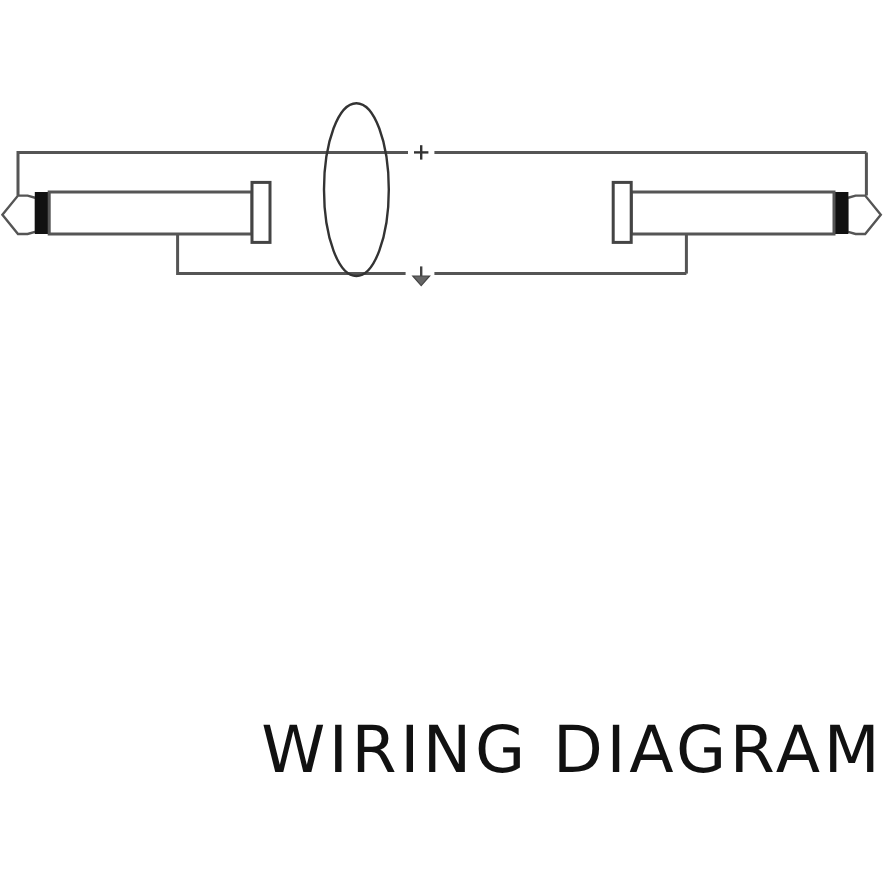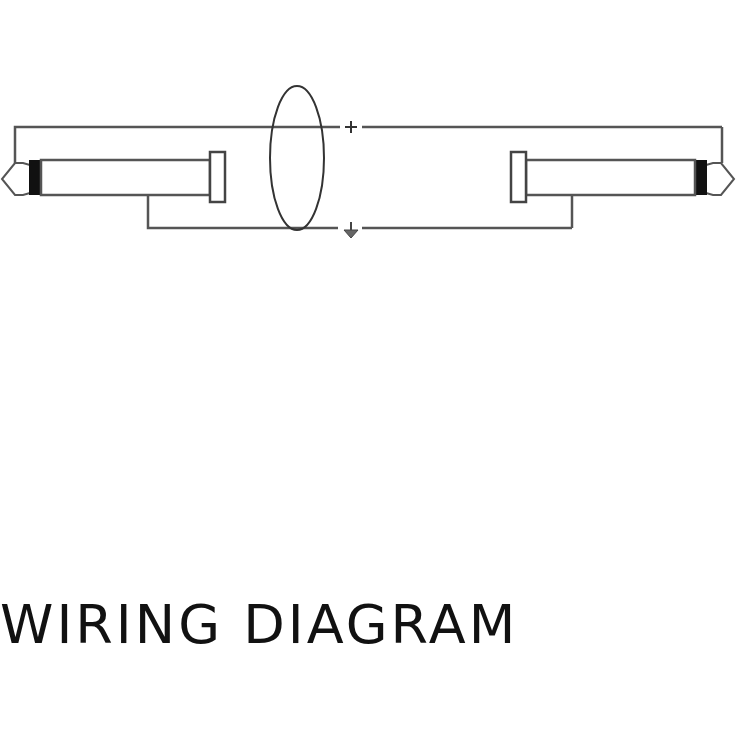--- a/index.html
+++ b/index.html
@@ -1,19 +1,19 @@
 <!DOCTYPE html>
 <html><head>
 <meta charset="utf-8">
 <style>
   html, body { margin: 0; padding: 0; background: #ffffff; }
   body { width: 736px; height: 736px; position: relative; overflow: hidden; }
   #diagram { position: absolute; left: 0; top: 0; width: 736px; height: 300px; }
   #caption {
-    position: absolute; left: 0; top: 590px; width: 736px; text-align: left;
+    position: absolute; left: 0; top: 590px; width: 736px; text-align: right;
     font-family: "DejaVu Sans", sans-serif; font-size: 54px; font-weight: normal;
     letter-spacing: 3px; color: #111111; line-height: 70px;
   }
 </style>
 </head>
 <body>
 
 <svg id="diagram" viewBox="0 0 736 300" xmlns="http://www.w3.org/2000/svg">
   <g fill="none" stroke="#555555" stroke-width="2.5">
 

